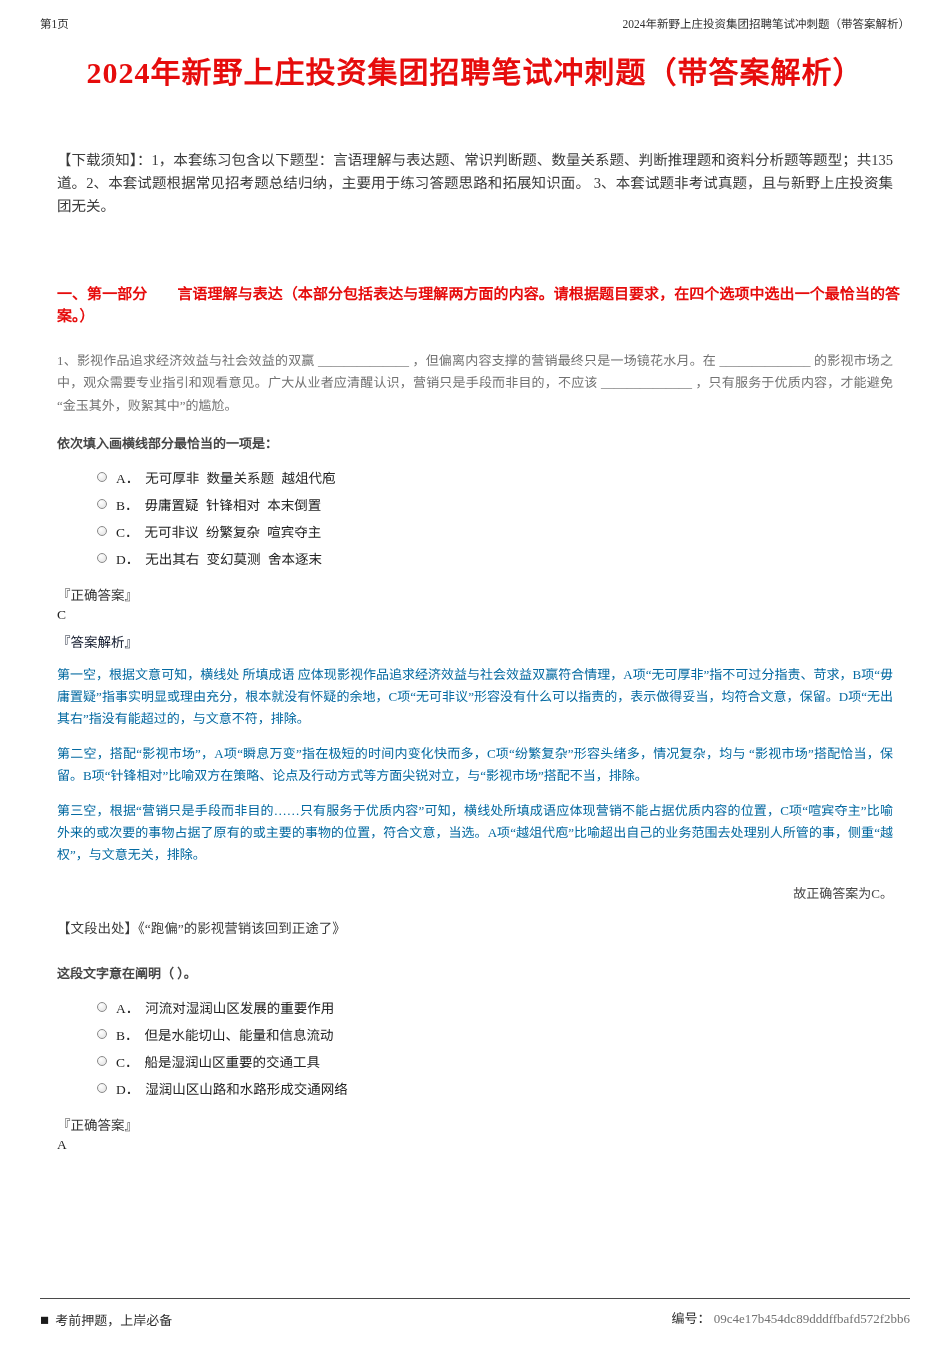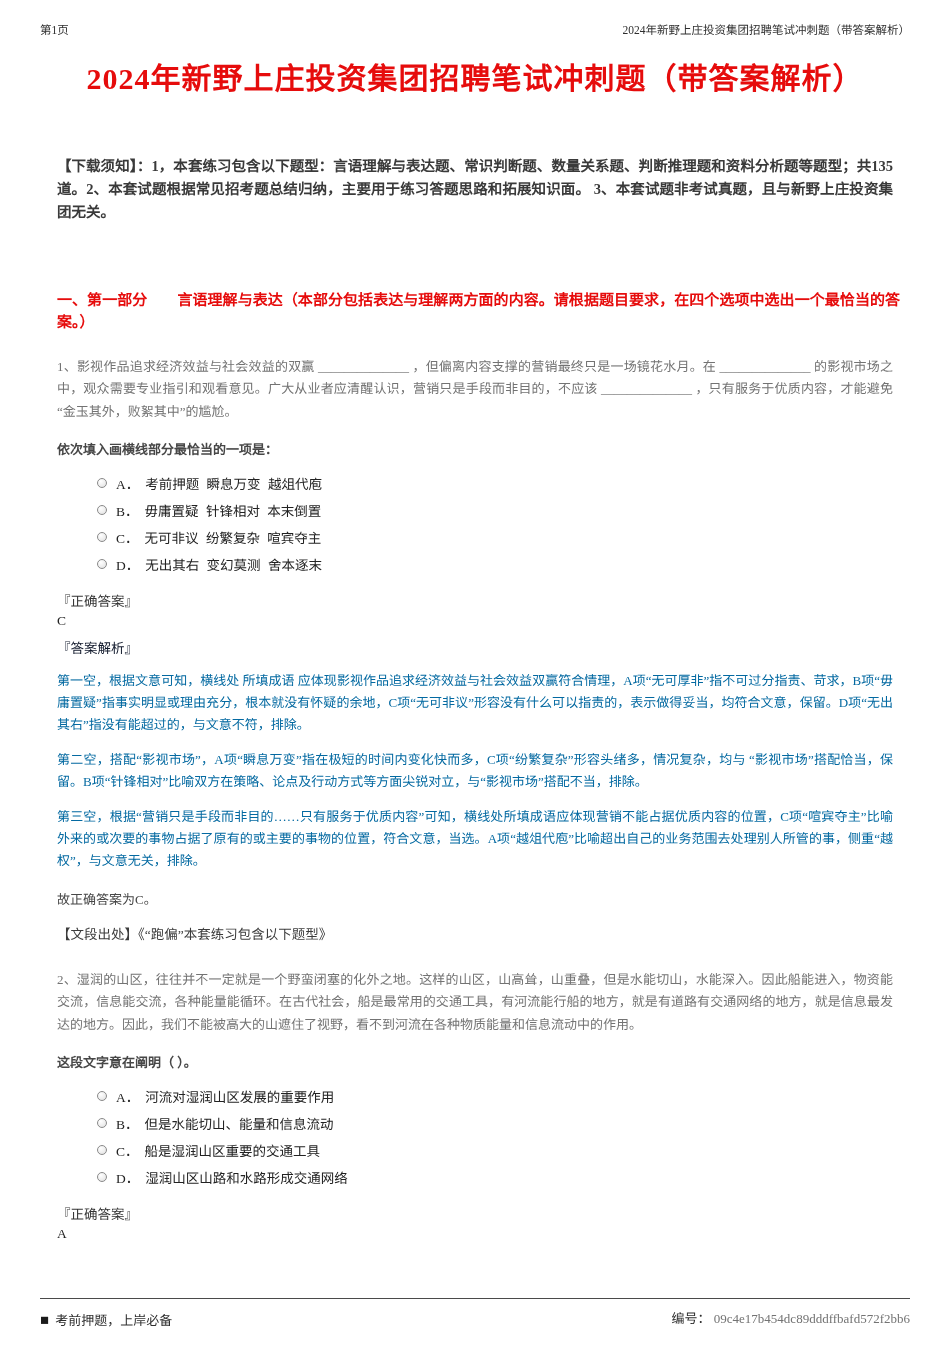--- a/index.html
+++ b/index.html
@@ -15,42 +15,41 @@
     margin: 0 auto;
     background: #ffffff;
     padding: 0 40px;
     overflow: hidden;
   }
   
   .page-header {
     display: flex;
     justify-content: space-between;
     align-items: center;
-    padding-top: 21px;
+    padding-top: 15px;
     font-size: 11.5px;
     color: #2e2e2e;
   }
   
   .doc-title {
     margin-top: 24px;
     text-align: center;
     font-size: 30px;
     font-weight: bold;
     color: #e60c0c;
     letter-spacing: 1px;
     line-height: 1.2;
   }
   
   .notice {
     margin: 58px 17px 0 17px;
     font-size: 14.5px;
     line-height: 1.6;
     color: #3a3a3a;
     text-align: justify;
-    font-weight: bold;
   }
   
   .section-heading {
     margin: 64px 10px 0 17px;
     font-size: 15px;
     font-weight: bold;
     color: #e60c0c;
     line-height: 1.5;
     text-align: justify;
   }
@@ -109,20 +108,21 @@
     margin-top: 13px;
     font-size: 13px;
     line-height: 1.7;
     color: #0369a1;
     text-align: justify;
   }
   .conclusion {
     margin-top: 16px;
     font-size: 13px;
     color: #474747;
+    text-align: right;
   }
   .source {
     margin-top: 15px;
     font-size: 13.5px;
     color: #3c3c3c;
   }
   .q2 { margin-top: 26px; }
   
   .page-footer {
     position: absolute;
@@ -158,21 +158,21 @@
   <h2 class="section-heading">一、第一部分　　言语理解与表达（本部分包括表达与理解两方面的内容。请根据题目要求，在四个选项中选出一个最恰当的答案。）</h2>
 
   <section class="question">
     <p class="stem">1、影视作品追求经济效益与社会效益的双赢 ______________ ，但偏离内容支撑的营销最终只是一场镜花水月。在 ______________ 的影视市场之中，观众需要专业指引和观看意见。广大从业者应清醒认识，营销只是手段而非目的，不应该 ______________ ，只有服务于优质内容，才能避免“金玉其外，败絮其中”的尴尬。</p>
     <p class="prompt">依次填入画横线部分最恰当的一项是：</p>
 
     <div class="options">
       <div class="option">
         <span class="radio"></span>
         <span class="opt-label">A．</span>
-        <span class="opt-text">考前押题 瞬息万变 越俎代庖</span>
+        <span class="opt-text">无可厚非 数量关系题 越俎代庖</span>
       </div>
       <div class="option">
         <span class="radio"></span>
         <span class="opt-label">B．</span>
         <span class="opt-text">毋庸置疑 针锋相对 本末倒置</span>
       </div>
       <div class="option">
         <span class="radio"></span>
         <span class="opt-label">C．</span>
         <span class="opt-text">无可非议 纷繁复杂 喧宾夺主</span>
@@ -186,25 +186,24 @@
 
     <p class="ans-label">『正确答案』</p>
     <p class="ans-value">C</p>
     <p class="analysis-label">『答案解析』</p>
 
     <p class="analysis">第一空，根据文意可知，横线处 所填成语 应体现影视作品追求经济效益与社会效益双赢符合情理，A项“无可厚非”指不可过分指责、苛求，B项“毋庸置疑”指事实明显或理由充分，根本就没有怀疑的余地，C项“无可非议”形容没有什么可以指责的，表示做得妥当，均符合文意，保留。D项“无出其右”指没有能超过的，与文意不符，排除。</p>
     <p class="analysis">第二空，搭配“影视市场”，A项“瞬息万变”指在极短的时间内变化快而多，C项“纷繁复杂”形容头绪多，情况复杂，均与 “影视市场”搭配恰当，保留。B项“针锋相对”比喻双方在策略、论点及行动方式等方面尖锐对立，与“影视市场”搭配不当，排除。</p>
     <p class="analysis">第三空，根据“营销只是手段而非目的……只有服务于优质内容”可知，横线处所填成语应体现营销不能占据优质内容的位置，C项“喧宾夺主”比喻外来的或次要的事物占据了原有的或主要的事物的位置，符合文意，当选。A项“越俎代庖”比喻超出自己的业务范围去处理别人所管的事，侧重“越权”，与文意无关，排除。</p>
 
     <p class="conclusion">故正确答案为C。</p>
-    <p class="source">【文段出处】《“跑偏”本套练习包含以下题型》</p>
+    <p class="source">【文段出处】《“跑偏”的影视营销该回到正途了》</p>
   </section>
 
   <section class="question q2">
-    <p class="stem">2、湿润的山区，往往并不一定就是一个野蛮闭塞的化外之地。这样的山区，山高耸，山重叠，但是水能切山，水能深入。因此船能进入，物资能交流，信息能交流，各种能量能循环。在古代社会，船是最常用的交通工具，有河流能行船的地方，就是有道路有交通网络的地方，就是信息最发达的地方。因此，我们不能被高大的山遮住了视野，看不到河流在各种物质能量和信息流动中的作用。</p>
     <p class="prompt">这段文字意在阐明（ ）。</p>
 
     <div class="options">
       <div class="option">
         <span class="radio"></span>
         <span class="opt-label">A．</span>
         <span class="opt-text">河流对湿润山区发展的重要作用</span>
       </div>
       <div class="option">
         <span class="radio"></span>

